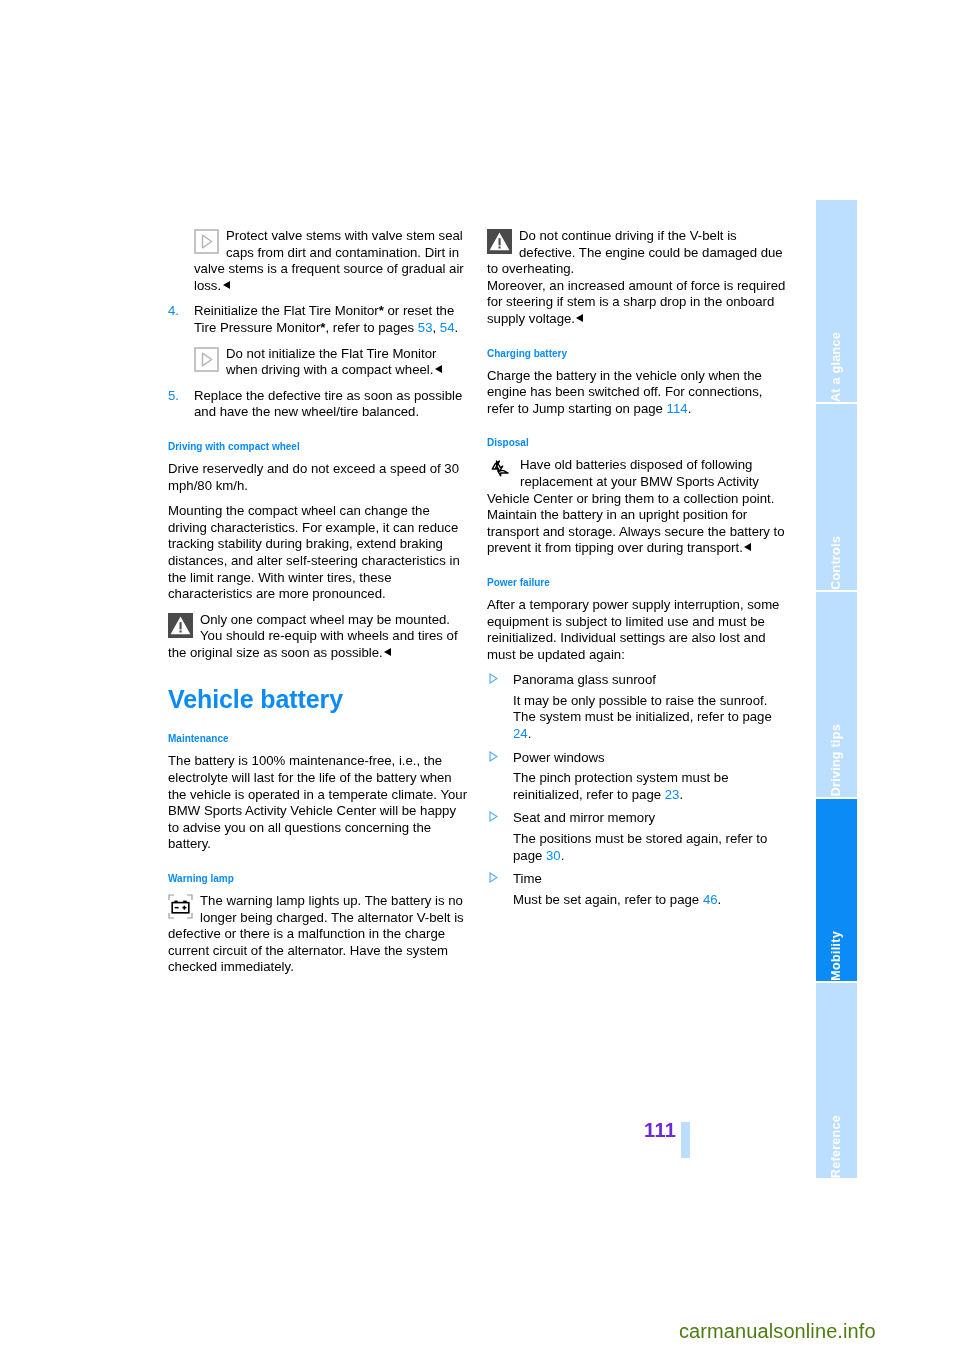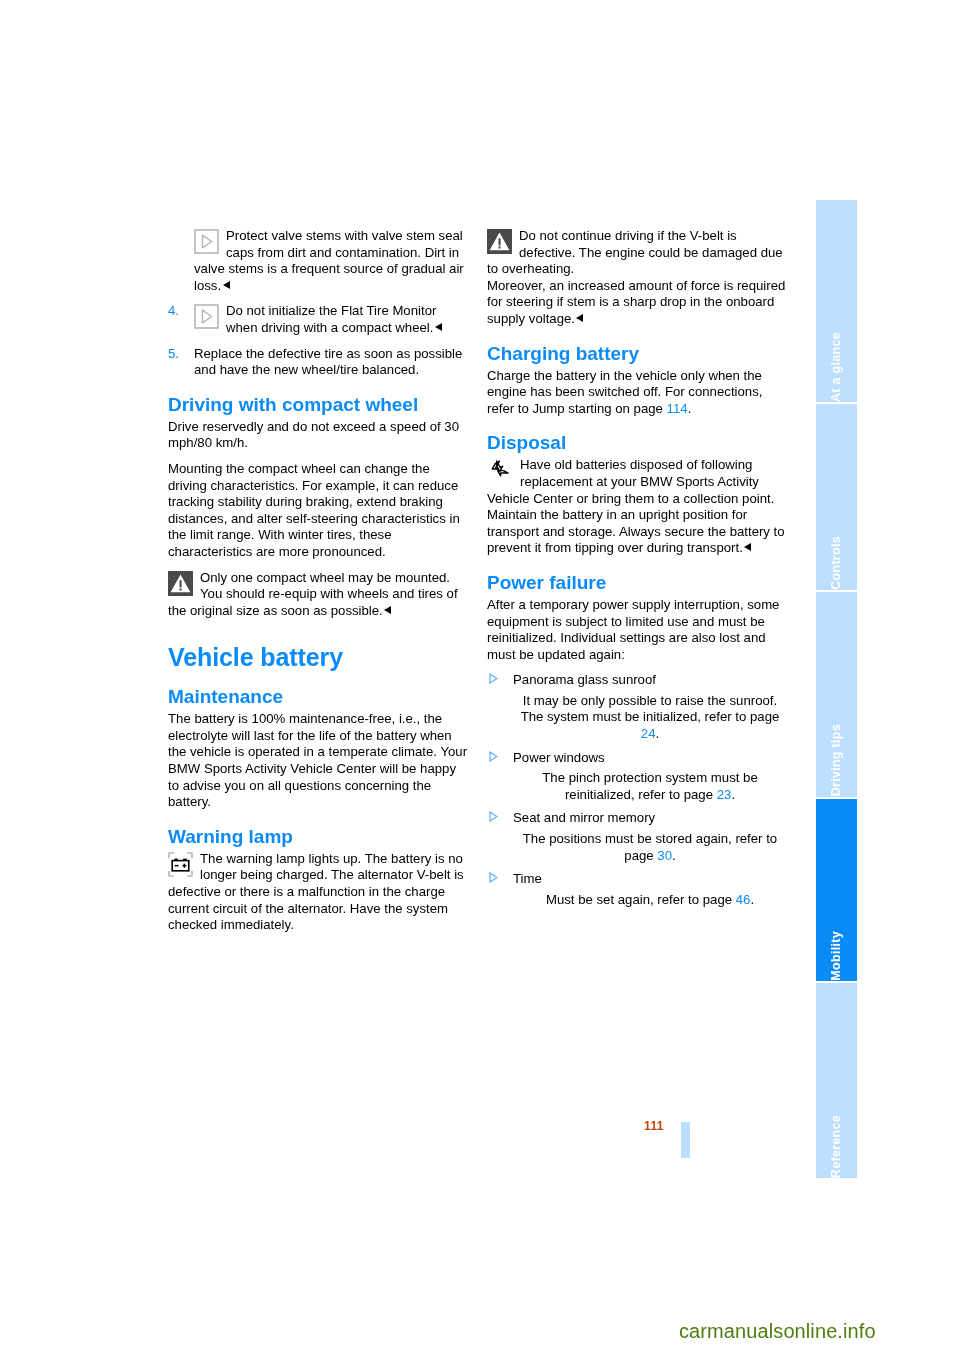--- a/index.html
+++ b/index.html
@@ -75,21 +75,21 @@
   h1.sec {
     color: #0a8bf5;
     font-size: 25px;
     font-weight: bold;
     margin: 26px 0 11px 0;
     line-height: 24px;
     letter-spacing: -0.1px;
   }
   h2.sub {
     color: #0a8bf5;
-    font-size: 19px;
+    font-size: 10px;
     font-weight: bold;
     margin: 17px 0 5px 0;
     line-height: 18px;
   }
   h2.sub.first { margin-top: 19px; }
 
   .pref { color: #0a8bf5; }
 
   
   .step {
@@ -114,21 +114,20 @@
   .tri-outline {
     position: absolute;
     left: 2px;
     top: 1px;
     width: 9px;
     height: 11px;
   }
   .bullet-body {
     padding-left: 26px;
     margin-bottom: 7px;
-    text-align: center;
   }
 
   
   .noteblock { margin-bottom: 9px; overflow: hidden; }
   .noteblock .icon {
     float: left;
     margin: 1px 7px 0 0;
     width: 25px;
     height: 25px;
   }
@@ -147,23 +146,23 @@
     margin-left: 1.5px;
   }
 
   .star { font-size: 13.2px; }
 
   
   .folio {
     position: absolute;
     left: 644px;
     top: 1119px;
-    font-size: 12px;
+    font-size: 20px;
     font-weight: bold;
-    color: #c2410c;
+    color: #6d28d9;
     letter-spacing: 0.4px;
   }
   .folio-bar {
     position: absolute;
     left: 681px;
     top: 1122px;
     width: 9px;
     height: 36px;
     background: #bcdeff;
   }
@@ -207,20 +206,21 @@
         <svg width="25" height="25" viewBox="0 0 25 25">
           <rect x="1" y="1" width="23" height="23" fill="#ffffff" stroke="#b6b6b6" stroke-width="1.6"></rect>
           <path d="M8.5 6.2 L17.6 12.5 L8.5 18.8 Z" fill="#ffffff" stroke="#b6b6b6" stroke-width="1.5" stroke-linejoin="round"></path>
         </svg>
       </span>
       <p><span>Protect valve stems with valve stem seal caps from dirt and contamination. Dirt in valve stems is a frequent source of gradual air loss.</span><span class="endmark"></span></p>
     </div>
 
     <div class="step">
       <span class="num">4.</span>
+      <span><span>Reinitialize the Flat Tire Monitor</span><b class="star">*</b><span> or reset the Tire Pressure Monitor</span><b class="star">*</b><span>, refer to pages </span><span class="pref">53</span><span>, </span><span class="pref">54</span><span>.</span></span>
     </div>
 
     <div class="noteblock indent-note">
       <span class="icon">
         <svg width="25" height="25" viewBox="0 0 25 25">
           <rect x="1" y="1" width="23" height="23" fill="#ffffff" stroke="#b6b6b6" stroke-width="1.6"></rect>
           <path d="M8.5 6.2 L17.6 12.5 L8.5 18.8 Z" fill="#ffffff" stroke="#b6b6b6" stroke-width="1.5" stroke-linejoin="round"></path>
         </svg>
       </span>
       <p><span>Do not initialize the Flat Tire Monitor when driving with a compact wheel.</span><span class="endmark"></span></p>

